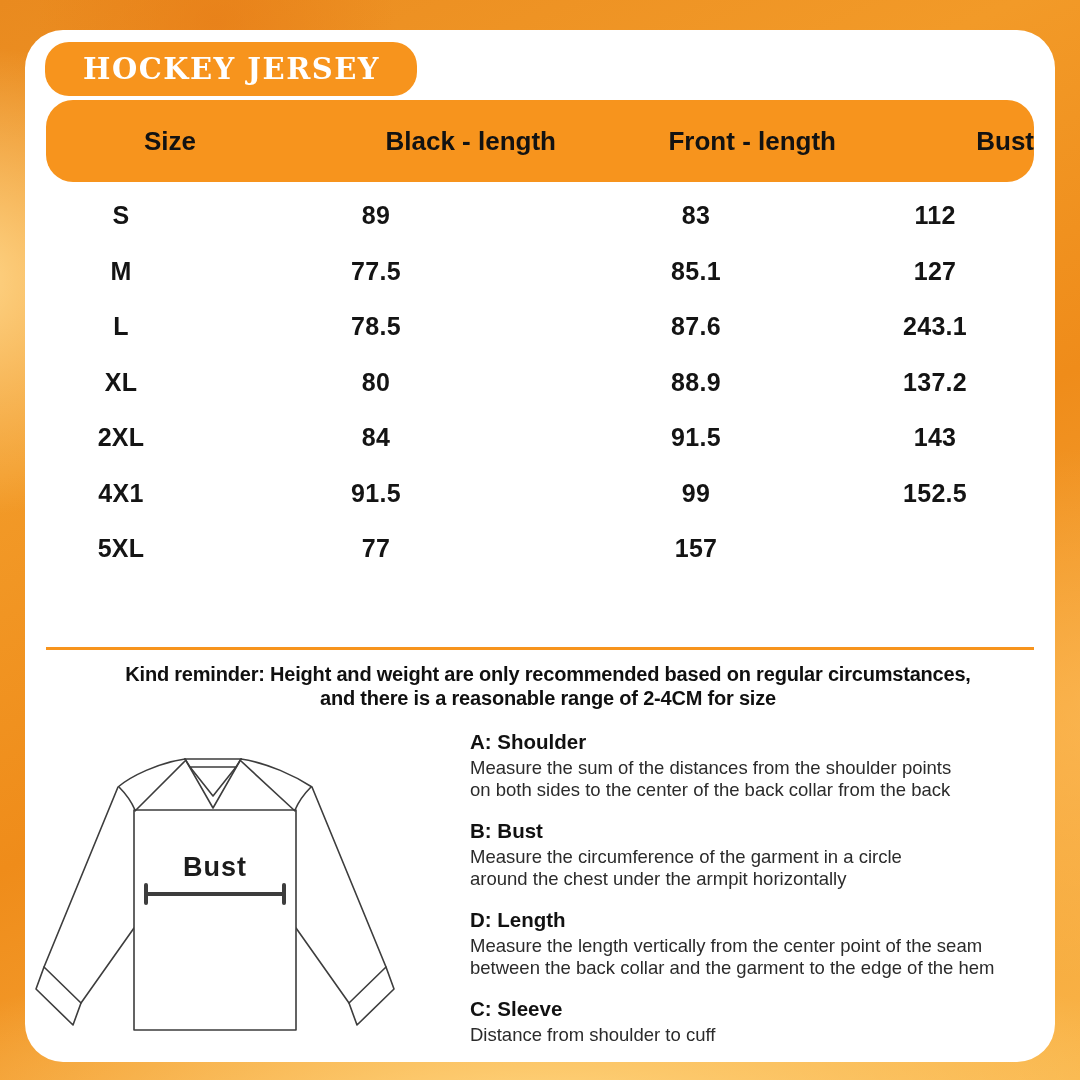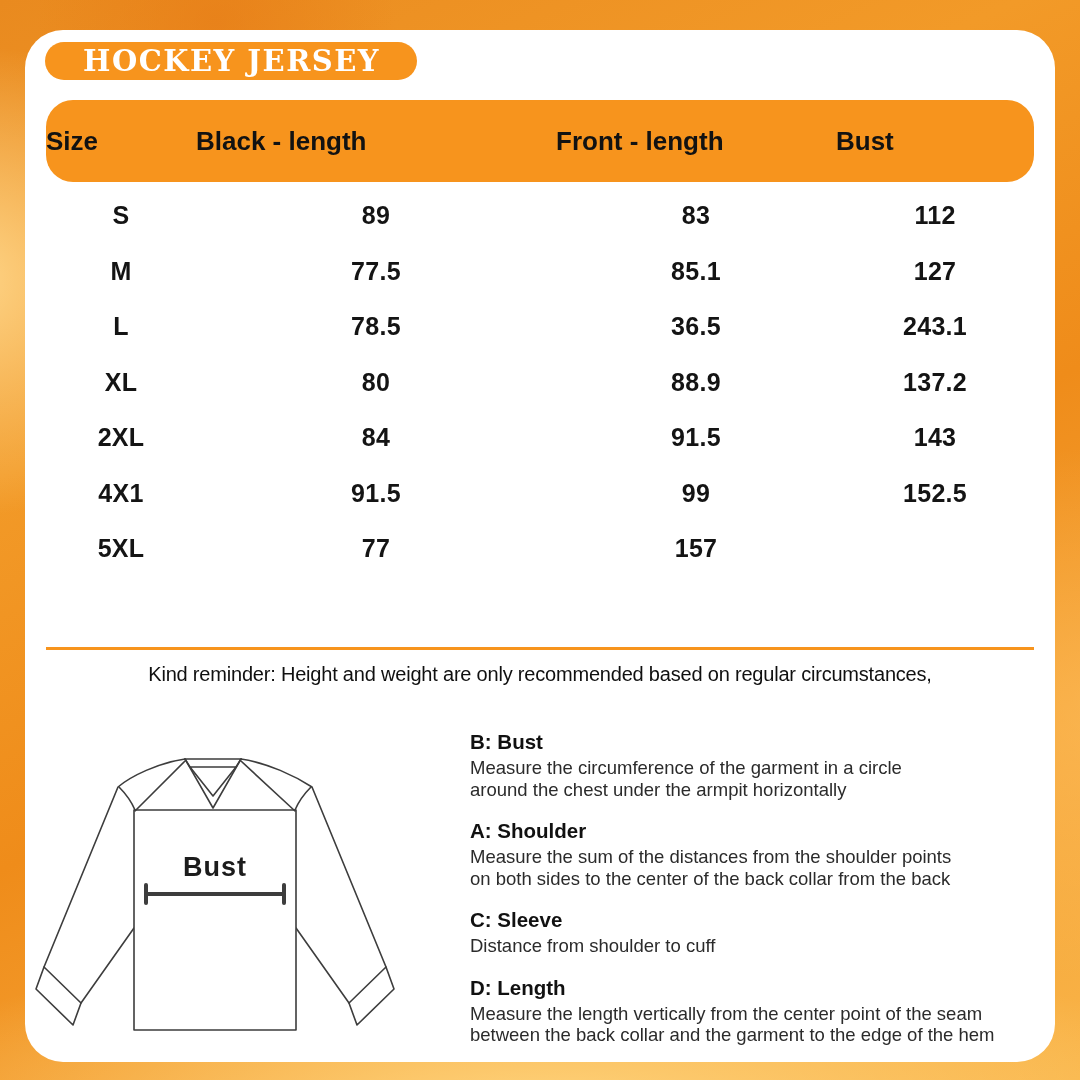--- a/index.html
+++ b/index.html
@@ -12,46 +12,46 @@
       radial-gradient(980px 220px at 50% 102%, rgba(255,214,128,.9), rgba(255,214,128,0) 72%),
       radial-gradient(300px 260px at 20% 2%, rgba(230,120,20,.55), rgba(230,120,20,0) 60%),
       linear-gradient(155deg,#e98a1f 0%,#f29a28 30%,#ef8c1a 55%,#f5a538 80%,#f9b448 100%);
   }
   .card{
     position:absolute;left:25px;top:30px;width:1030px;height:1032px;
     background:#ffffff;border-radius:38px;
   }
   
   .badge{
-    position:absolute;left:20px;top:12px;width:372px;height:38px;
+    position:absolute;left:20px;top:12px;width:372px;height:54px;
     background:var(--accent);border-radius:24px;
     display:flex;align-items:center;padding-left:38px;box-sizing:border-box;
   }
   .badge-text{
     font-family:"DejaVu Serif",serif;font-weight:bold;font-size:29px;
     color:#ffffff;letter-spacing:1.5px;
   }
   
   .thead{
     position:absolute;left:21px;top:70px;width:988px;height:82px;
     background:var(--accent);border-radius:27px;
     display:grid;grid-template-columns:150px 360px 280px 198px;align-items:center;
   }
-  .thead .tcell{font-weight:bold;font-size:26px;color:#121212;text-align:left;}
+  .thead .tcell{font-weight:bold;font-size:26px;color:#121212;text-align:right;}
   .tbody{position:absolute;left:21px;top:158px;width:988px;}
   .trow{
     display:grid;grid-template-columns:150px 360px 280px 198px;
     height:55.5px;align-items:center;
   }
   .trow .tcell{font-weight:bold;font-size:25px;color:#141414;text-align:center;letter-spacing:.3px;}
   
   .divider{position:absolute;left:21px;top:617px;width:988px;height:3px;background:var(--accent);}
   .reminder{
-    position:absolute;left:0;top:633px;width:100%;text-align:center;
-    font-weight:normal;font-size:20px;line-height:23.5px;color:#101010;letter-spacing:-.2px;
+    position:absolute;left:8px;top:633px;width:100%;text-align:center;
+    font-weight:bold;font-size:20px;line-height:23.5px;color:#101010;letter-spacing:-.2px;
   }
   
   .measure{position:absolute;left:0;top:688px;width:100%;height:344px;}
   .jersey-svg{position:absolute;left:3px;top:0px;width:425px;height:340px;}
   .defs{position:absolute;left:445px;top:12px;width:565px;}
   .def{margin-bottom:19px;}
   .def-title{font-weight:bold;font-size:20.5px;color:#111;margin-bottom:3px;}
   .def-line{font-size:18.5px;line-height:21.5px;color:#2b2b2b;}
   .bust-label{font-size:27px;font-weight:bold;letter-spacing:1px;fill:#1c1c1c;}
 </style>
@@ -79,21 +79,21 @@
       </div>
       <div class="trow">
         <div class="tcell">M</div>
         <div class="tcell">77.5</div>
         <div class="tcell">85.1</div>
         <div class="tcell">127</div>
       </div>
       <div class="trow">
         <div class="tcell">L</div>
         <div class="tcell">78.5</div>
-        <div class="tcell">36.5</div>
+        <div class="tcell">87.6</div>
         <div class="tcell">243.1</div>
       </div>
       <div class="trow">
         <div class="tcell">XL</div>
         <div class="tcell">80</div>
         <div class="tcell">88.9</div>
         <div class="tcell">137.2</div>
       </div>
       <div class="trow">
         <div class="tcell">2XL</div>
@@ -111,20 +111,21 @@
         <div class="tcell">5XL</div>
         <div class="tcell">77</div>
         <div class="tcell">157</div>
       </div>
     </div>
 
   <div class="divider"></div>
 
   <div class="reminder">
     <div>Kind reminder: Height and weight are only recommended based on regular circumstances,</div>
+    <div>and there is a reasonable range of 2-4CM for size</div>
   </div>
 
   <div class="measure">
     <svg class="jersey-svg" viewBox="0 0 425 340" fill="none" stroke="#3d3d3d" stroke-width="1.6" stroke-linejoin="round" stroke-linecap="round">
 
       <path d="M157,41 C130,45 103,58 90,69 L16,249"></path>
       <path d="M91,69 C99,77 104,85 107,92"></path>
       <path d="M106,210 L53,285"></path>
       <path d="M16,249 L53,285 L45,307 L8,271 Z"></path>
 
@@ -144,34 +145,34 @@
       <path d="M213,41 L208,49"></path>
 
       <text class="bust-label" x="187" y="158" text-anchor="middle" stroke="none">Bust</text>
       <path d="M118,176 L256,176" stroke-width="4"></path>
       <path d="M118,167 L118,185" stroke-width="4"></path>
       <path d="M256,167 L256,185" stroke-width="4"></path>
     </svg>
 
     <div class="defs">
         <div class="def">
+          <div class="def-title">A: Shoulder</div>
+          <div class="def-line">Measure the sum of the distances from the shoulder points</div>
+          <div class="def-line">on both sides to the center of the back collar from the back</div>
+        </div>
+        <div class="def">
           <div class="def-title">B: Bust</div>
           <div class="def-line">Measure the circumference of the garment in a circle</div>
           <div class="def-line">around the chest under the armpit horizontally</div>
         </div>
         <div class="def">
-          <div class="def-title">A: Shoulder</div>
-          <div class="def-line">Measure the sum of the distances from the shoulder points</div>
-          <div class="def-line">on both sides to the center of the back collar from the back</div>
+          <div class="def-title">D: Length</div>
+          <div class="def-line">Measure the length vertically from the center point of the seam</div>
+          <div class="def-line">between the back collar and the garment to the edge of the hem</div>
         </div>
         <div class="def">
           <div class="def-title">C: Sleeve</div>
           <div class="def-line">Distance from shoulder to cuff</div>
-        </div>
-        <div class="def">
-          <div class="def-title">D: Length</div>
-          <div class="def-line">Measure the length vertically from the center point of the seam</div>
-          <div class="def-line">between the back collar and the garment to the edge of the hem</div>
         </div>
       </div>
   </div>
 
 </div>
 
 </body></html>

